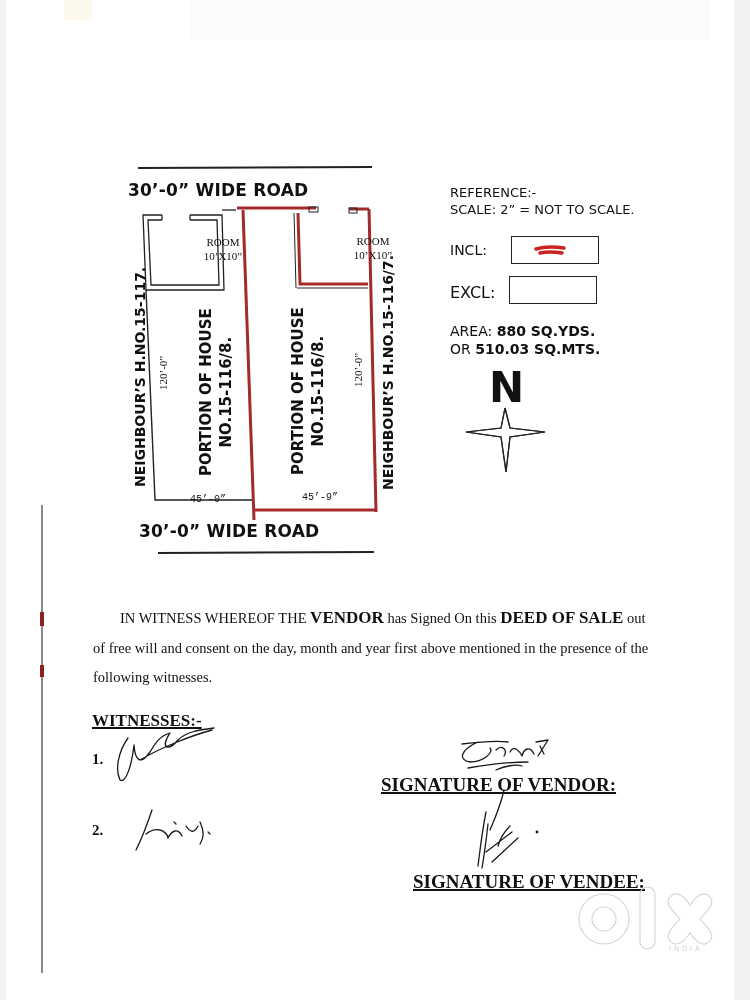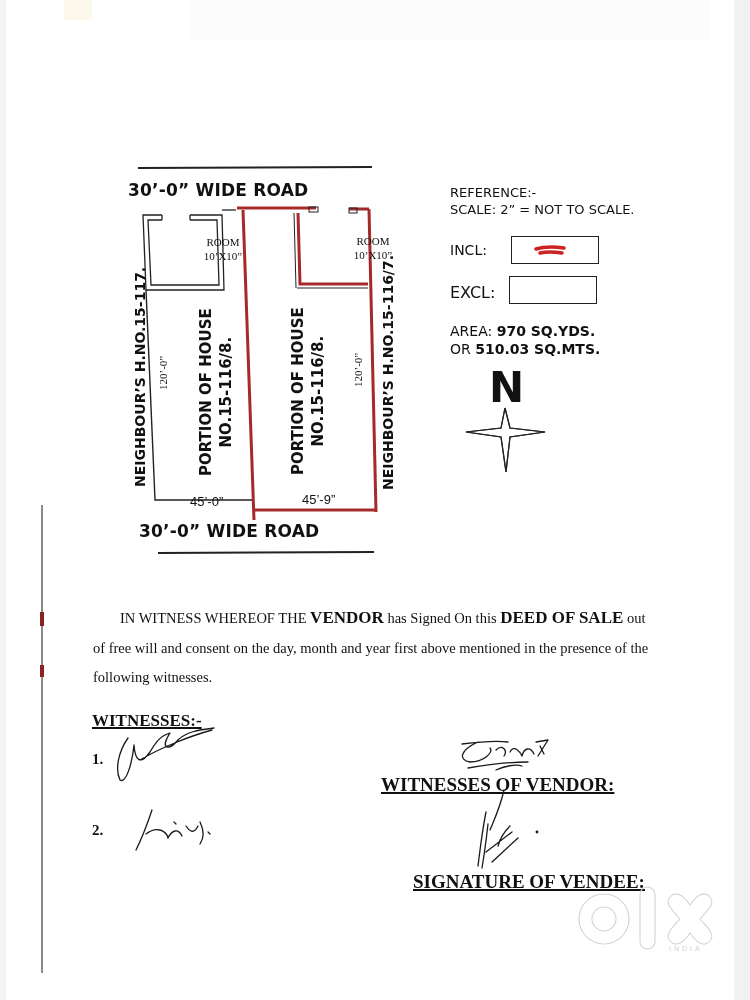--- a/index.html
+++ b/index.html
@@ -42,21 +42,21 @@
     text-align: center; line-height: 14px; margin-left: 40px;
   }
   .vtext {
     position: absolute; transform-origin: left top; transform: rotate(-90deg);
     white-space: nowrap; font-weight: bold; font-family: "DejaVu Sans", sans-serif;
   }
   .dim-v {
     position: absolute; transform-origin: left top; transform: rotate(-90deg);
     white-space: nowrap; font-family: "Liberation Serif", serif; font-size: 11px;
   }
-  .dim-h { position: absolute; font-family: Liberation Sans, sans-serif; font-size: 13px; }
+  .dim-h { position: absolute; font-family: Liberation Mono, monospace; font-size: 10px; }
 
   .ref { position: absolute; font-family: "DejaVu Sans", sans-serif; font-size: 13px; line-height: 17px; }
   .ref b { font-weight: bold; }
   .box { position: absolute; border: 1.5px solid #222; background: #fff; }
 
   .para {
     position: absolute; left: 93px; top: 603px; width: 560px;
     font-family: "Liberation Serif", serif; font-size: 14.5px; line-height: 29.5px;
   }
   .para .indent { display: inline-block; width: 27px; }
@@ -150,40 +150,40 @@
 <div class="ref" style="left:450px;top:242px;font-size:14px;">INCL:</div>
 <div class="box" style="left:511px;top:236px;width:86px;height:26px;">
   <svg width="86" height="26">
     <path d="M24,12 C34,9 44,10 52,11 M28,16 C36,14 44,15 50,16" stroke="#c22" stroke-width="3.5" fill="none" stroke-linecap="round"></path>
   </svg>
 </div>
 <div class="ref" style="left:450px;top:284px;font-size:16px;">EXCL:</div>
 <div class="box" style="left:509px;top:276px;width:86px;height:26px;"></div>
 
 <div class="ref" style="left:450px;top:323px;font-size:14px;">
-  <span>AREA: </span><b>970 SQ.YDS.</b>
+  <span>AREA: </span><b>880 SQ.YDS.</b>
 </div>
 <div class="ref" style="left:450px;top:341px;font-size:14px;">
   <span>OR </span><b>510.03 SQ.MTS.</b>
 </div>
 
 <div class="abs" style="left:489px;top:366px;font-family:'DejaVu Sans',sans-serif;font-weight:bold;font-size:42px;line-height:44px;">N</div>
 <svg class="plan" width="750" height="1000" style="pointer-events:none;">
   <path d="M505,408 L510,428 L545,432 L510,437 L506,472 L501,437 L466,432 L501,428 Z" fill="none" stroke="#222" stroke-width="1.2"></path>
 </svg>
 
 <div class="para">
   <span class="indent"></span><span>IN WITNESS WHEREOF THE </span><b>VENDOR</b><span> has Signed On this </span><b>DEED OF SALE</b><span> out of free will and consent on the day, month and year first above mentioned in the presence of the following witnesses.</span>
 </div>
 
 <div class="heading-u" style="left:92px;top:711px;font-size:17px;text-align:center;">WITNESSES:-</div>
 <div class="num" style="left:92px;top:751px;">1.</div>
 <div class="num" style="left:92px;top:822px;">2.</div>
 
-<div class="heading-u" style="left:381px;top:774px;font-size:19px;">WITNESSES OF VENDOR:</div>
+<div class="heading-u" style="left:381px;top:774px;font-size:19px;">SIGNATURE OF VENDOR:</div>
 <div class="heading-u" style="left:381px;top:871px;font-size:19px;margin-left:32px;">SIGNATURE OF VENDEE:</div>
 
 <svg class="sig" width="750" height="1000">
   <g fill="none" stroke="#1a1a1a" stroke-width="1.3" stroke-linecap="round" stroke-linejoin="round">
 
     <path d="M128,738 C118,752 115,770 120,780 C126,784 132,764 134,745 C135,760 140,766 150,752 C156,742 160,736 170,733 C160,748 168,752 178,740 C186,732 198,730 214,728 M140,760 C160,748 190,736 212,730"></path>
 
     <path d="M152,810 C148,822 142,838 136,850 M146,834 C156,826 166,830 168,838 C172,830 178,828 182,836 M186,826 C190,832 194,834 198,826 M200,822 C204,830 204,838 200,844 M208,832 L210,834 M174,822 L176,824"></path>
 
     <path d="M462,744 C478,742 494,740 508,742 M478,742 C460,750 458,760 470,762 C484,762 494,752 490,748 M496,750 C502,744 508,750 504,756 M510,752 C514,744 520,752 522,756 C524,748 530,746 534,754 M536,742 L548,740 L538,756 M540,746 L544,754 M468,768 C492,764 512,762 528,762 M496,770 C504,766 516,764 522,766"></path>

